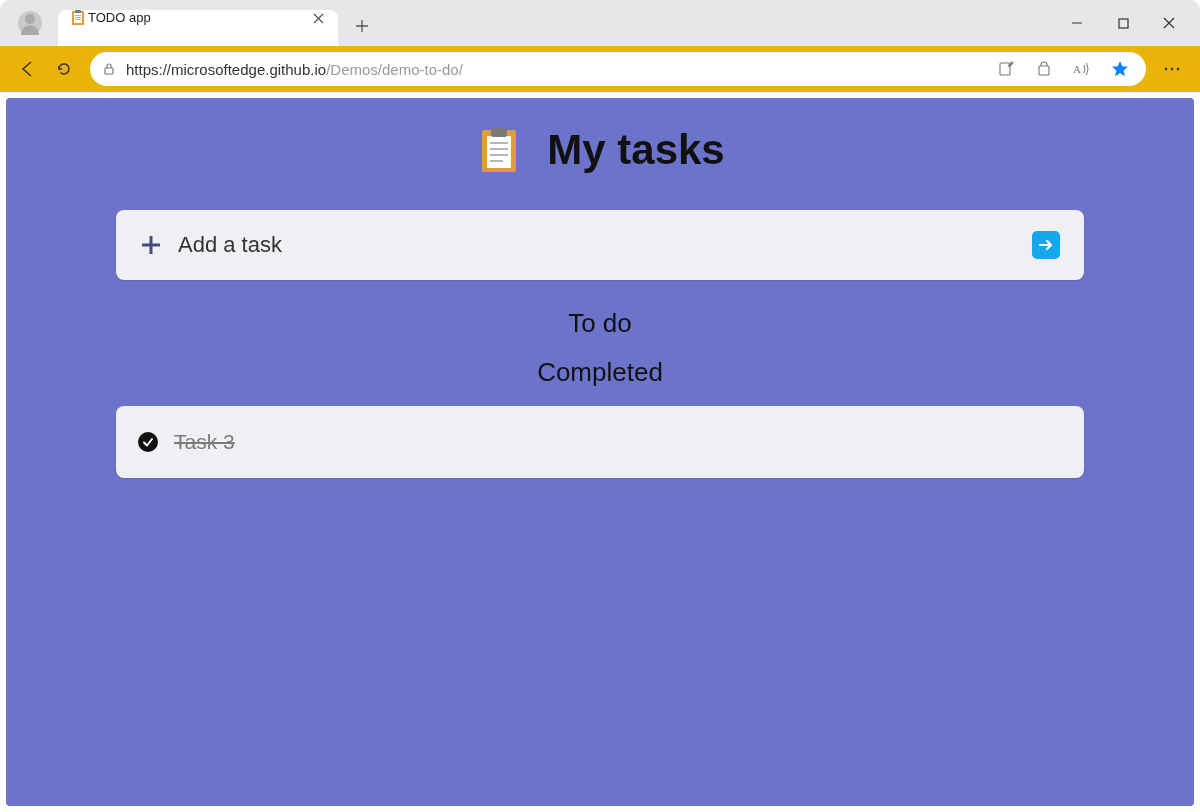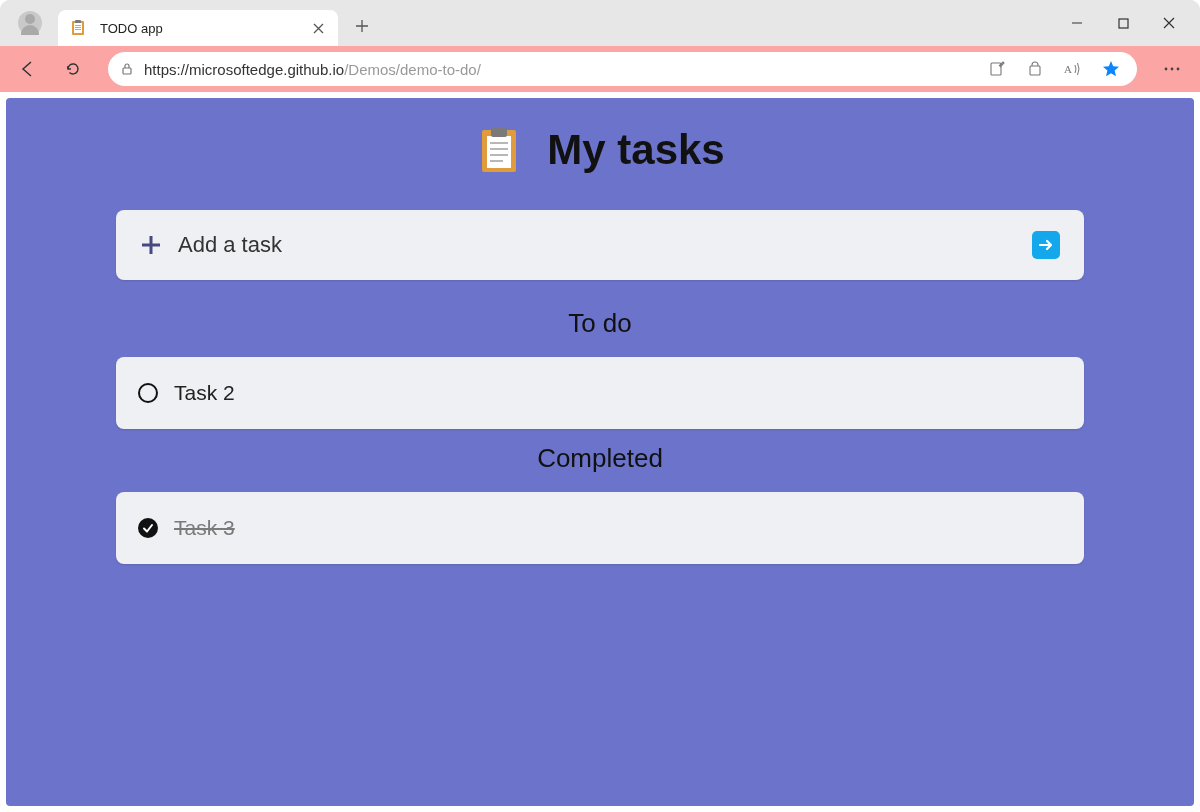--- a/index.html
+++ b/index.html
@@ -49,23 +49,23 @@
       width: 18px; height: 10px;
       background: #a9a9a9;
       border-radius: 10px 10px 0 0;
       bottom: 0; left: 3px;
     }
     .tab {
       height: 36px;
       background: #fff;
       border-radius: 8px 8px 0 0;
       display: flex;
-      align-items: center;
+      align-items: flex-start;
       padding: 0 12px;
-      gap: 14px;
+      gap: 2px;
       min-width: 280px;
       margin-top: 10px;
       align-self: flex-end;
     }
     .tab-favicon {
       width: 16px; height: 16px;
       position: relative;
     }
     .tab-favicon svg { width: 16px; height: 16px; }
     .tab-title {
@@ -93,25 +93,25 @@
       gap: 0;
     }
     .window-ctrl {
       width: 46px; height: 40px;
       display: flex; align-items: center; justify-content: center;
       color: #333;
       cursor: pointer;
     }
     .toolbar {
       height: 46px;
-      background: #fca5a5;
+      background: #eab308;
       display: flex;
       align-items: center;
       padding: 0 10px;
-      gap: 9px;
+      gap: 0;
     }
     .nav-btn {
       width: 36px; height: 36px;
       display: flex; align-items: center; justify-content: center;
       color: #444;
       cursor: pointer;
       border-radius: 4px;
     }
     .addr-bar {
       flex: 1;
@@ -373,24 +373,20 @@
           <input class="add-task-input" type="text" placeholder="Add a task" style="">
           <div class="submit-btn">
             <svg width="18" height="18" viewBox="0 0 18 18">
                 <path d="M3 9 H13 M10 5 L14 9 L10 13" fill="none" stroke="#fff" stroke-width="2.2" stroke-linecap="round" stroke-linejoin="round"></path>
               </svg>
           </div>
         </div>
 
         <div class="section-label">To do</div>
 
-        <div class="card task-item">
-          <span class="task-check"></span>
-          <span class="task-label">Task 2</span>
-        </div>
 
         <div class="section-label">Completed</div>
 
         <div class="card task-item">
           <span class="task-check done">
             <svg width="12" height="12" viewBox="0 0 12 12">
                 <path d="M2 6.5 L5 9.5 L10 3" fill="none" stroke="#fff" stroke-width="2" stroke-linecap="round" stroke-linejoin="round"></path>
               </svg>
           </span>
           <span class="task-label done">Task 3</span>

